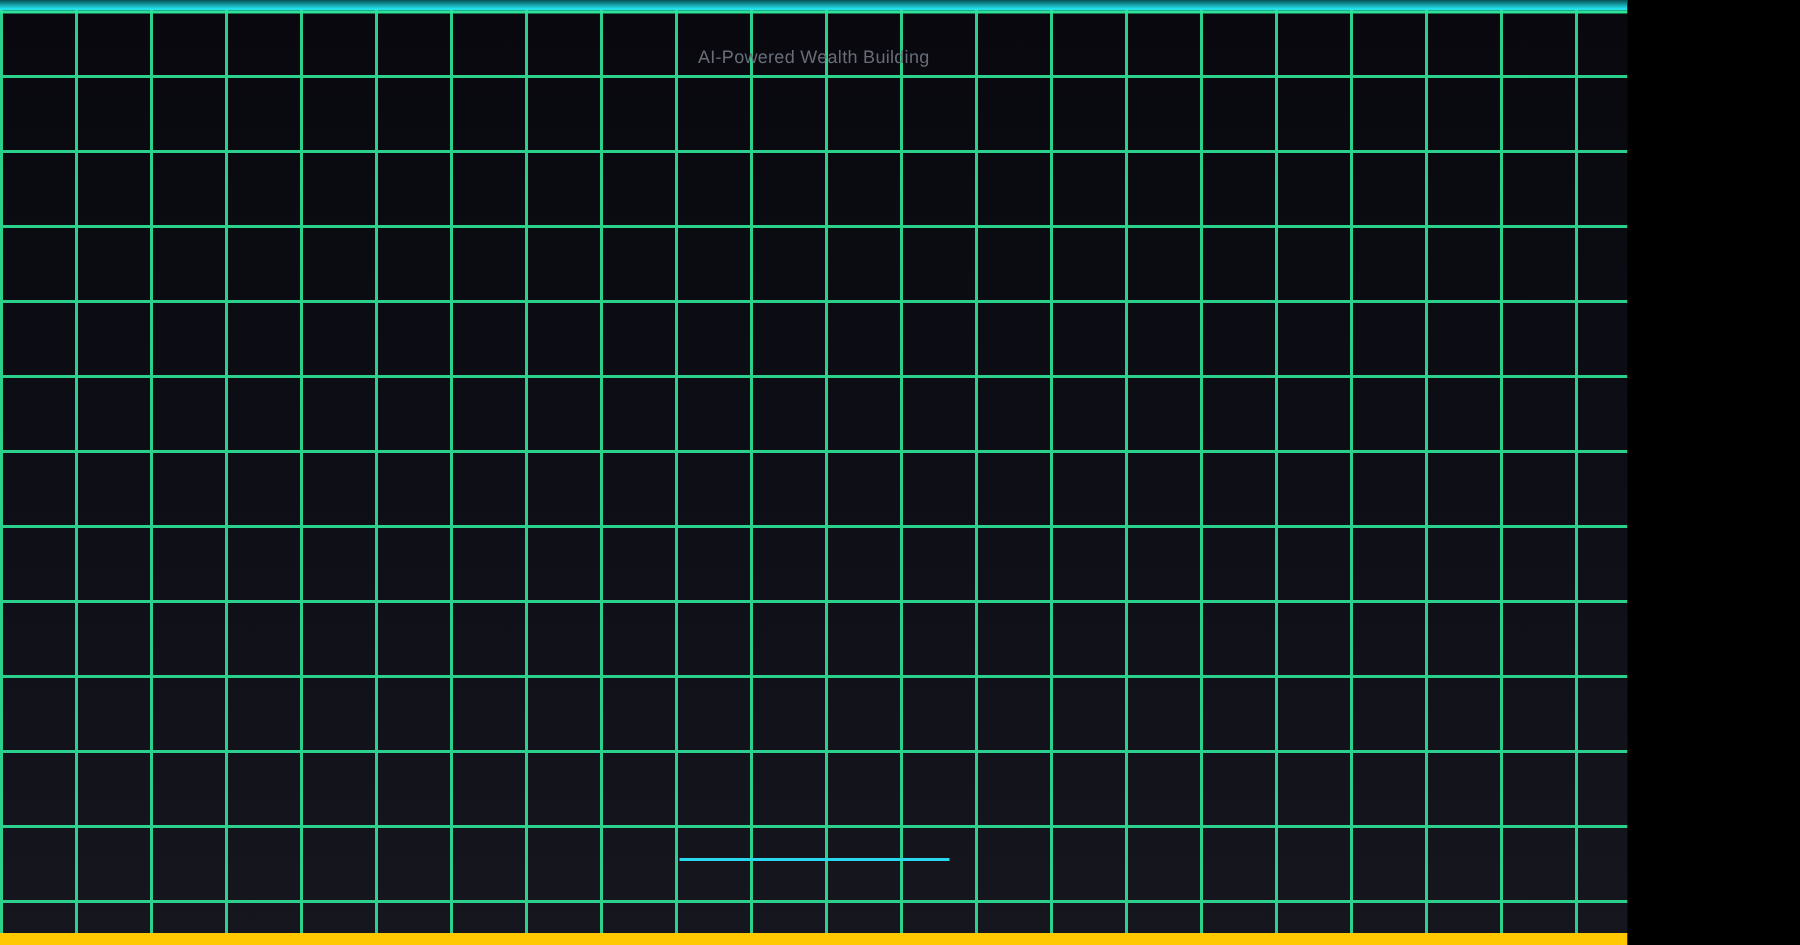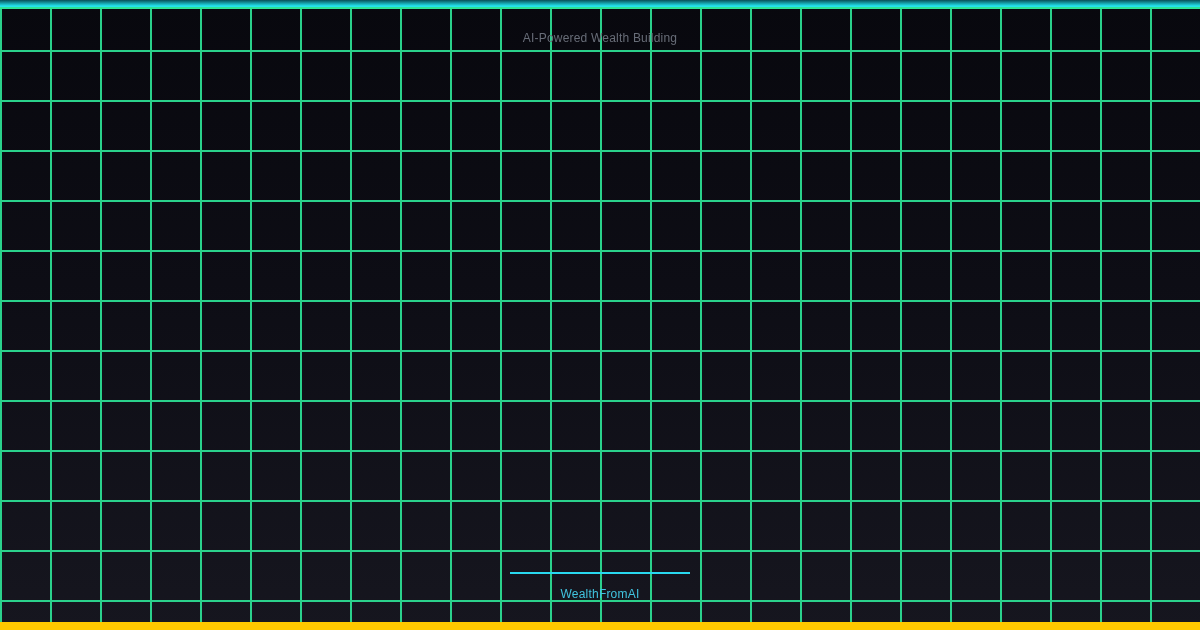--- a/index.html
+++ b/index.html
@@ -13,21 +13,21 @@
     --brand-text:#41c4e0;
     --eyebrow-text:#686d78;
     --title-text:#f2f4f6;
   }
   *{margin:0;padding:0;box-sizing:border-box;}
   html,body{width:1200px;height:630px;overflow:hidden;background:#000;}
   body{font-family:"Liberation Sans", sans-serif;}
 
   .card{
     position:relative;
-    width:1200px;height:630px;
+    width:1085px;height:630px;
     background:linear-gradient(180deg, var(--background-top) 0%, #0d0d15 45%, var(--background-bottom) 100%);
     overflow:hidden;
   }
 
   
   .grid-overlay{
     position:absolute;inset:0;
     background-image:
       linear-gradient(90deg, var(--grid-line) 0 2px, transparent 2px),
       linear-gradient(180deg, var(--grid-line) 0 2px, transparent 2px);
@@ -95,16 +95,15 @@
 <div class="card">
   <div class="grid-overlay"></div>
 
   <div class="top-bar"></div>
 
   <div class="eyebrow">AI-Powered Wealth Building</div>
 
 
   <div class="divider-line"></div>
 
-  <div class="brand">WealthFromAI</div>
 
   <div class="bottom-bar"></div>
 </div>
 
 </body></html>

